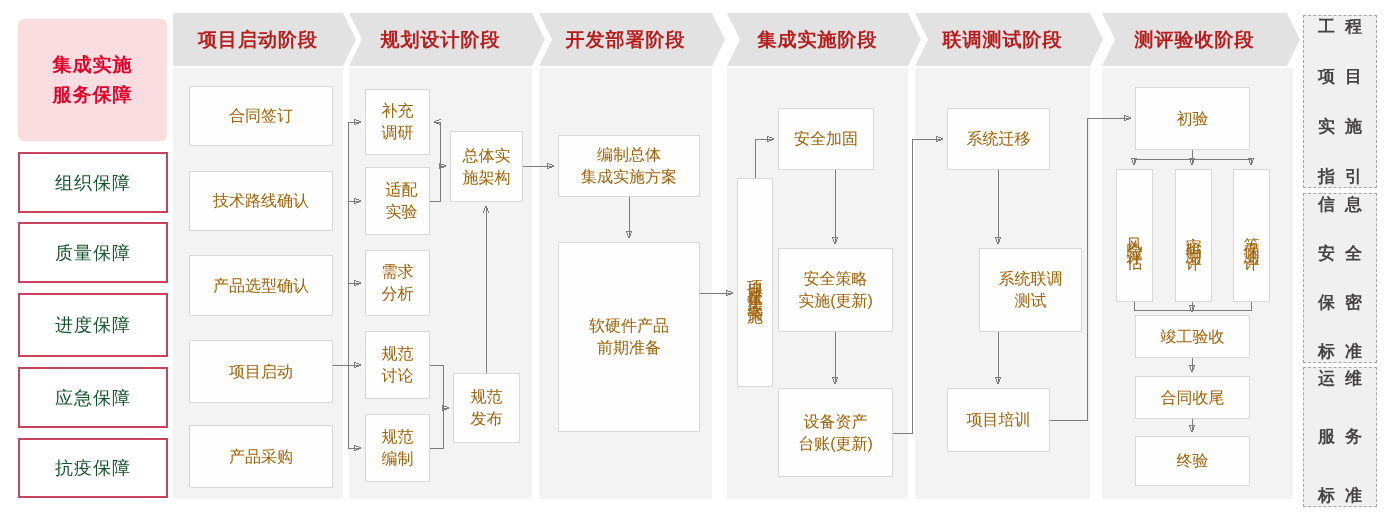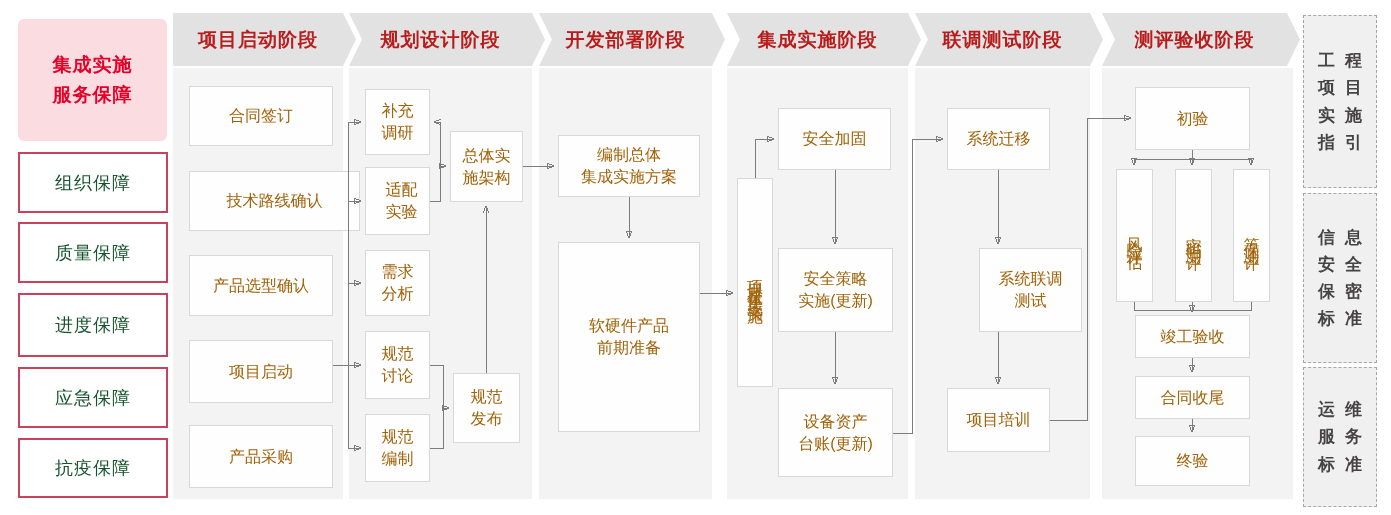--- a/index.html
+++ b/index.html
@@ -35,21 +35,21 @@
     font-size:16px;display:flex;align-items:center;justify-content:center;text-align:center;
     white-space:pre-line;line-height:1.35;box-sizing:border-box;
   }
   .vbox{
     writing-mode:vertical-lr;letter-spacing:6px;line-height:1;white-space:normal;
   }
   .vbox-long{letter-spacing:4px;}
   
   .sbox{
     position:absolute;left:1303px;width:74px;background:#f1f0f0;border:1px dashed #a9a7a7;
-    display:flex;flex-direction:column;align-items:center;justify-content:center;gap:6px;
+    display:flex;flex-direction:column;align-items:center;justify-content:space-between;gap:6px;
     box-sizing:border-box;
   }
   .srow{
     color:#454343;font-size:17px;font-weight:bold;letter-spacing:10px;margin-right:-10px;
     line-height:1.25;white-space:nowrap;
   }
   
   .wires{position:absolute;left:0;top:0;pointer-events:none;}
   .wires path{stroke:#7c7c7c;stroke-width:1;fill:none;shape-rendering:crispEdges;}
 </style>
@@ -74,21 +74,21 @@
   <div class="col-bg" style="left:1102px;width:191px;"></div>
 
   <div class="banner first" style="left:173px;width:183px;">项目启动阶段</div>
   <div class="banner" style="left:349px;width:196px;">规划设计阶段</div>
   <div class="banner" style="left:539px;width:186px;">开发部署阶段</div>
   <div class="banner" style="left:727px;width:194px;">集成实施阶段</div>
   <div class="banner" style="left:915px;width:188px;">联调测试阶段</div>
   <div class="banner" style="left:1102px;width:198px;">测评验收阶段</div>
 
   <div class="fbox" style="left:189px;top:86px;width:144px;height:60px;">合同签订</div>
-  <div class="fbox" style="left:189px;top:171px;width:171px;height:60px;">技术路线确认</div>
+  <div class="fbox" style="left:189px;top:171px;width:144px;height:60px;">技术路线确认</div>
   <div class="fbox" style="left:189px;top:255px;width:144px;height:61px;">产品选型确认</div>
   <div class="fbox" style="left:189px;top:340px;width:144px;height:63px;">项目启动</div>
   <div class="fbox" style="left:189px;top:425px;width:144px;height:63px;">产品采购</div>
 
   <div class="fbox" style="left:365px;top:89px;width:65px;height:66px;">补充
 调研</div>
   <div class="fbox" style="left:365px;top:167px;width:65px;height:68px;padding-left:8px;">适配
 实验</div>
   <div class="fbox" style="left:365px;top:250px;width:65px;height:66px;">需求
 分析</div>
@@ -100,21 +100,21 @@
 施架构</div>
   <div class="fbox" style="left:453px;top:373px;width:67px;height:70px;">规范
 发布</div>
 
   <div class="fbox" style="left:558px;top:135px;width:142px;height:62px;">编制总体
 集成实施方案</div>
   <div class="fbox" style="left:558px;top:242px;width:142px;height:190px;">软硬件产品
 前期准备</div>
 
   <div class="fbox vbox vbox-long" style="left:737px;top:178px;width:36px;height:209px;">项目整体集成实施</div>
-  <div class="fbox" style="left:778px;top:108px;width:113px;height:62px;">安全加固</div>
+  <div class="fbox" style="left:778px;top:108px;width:96px;height:62px;">安全加固</div>
   <div class="fbox" style="left:778px;top:248px;width:115px;height:84px;">安全策略
 实施(更新)</div>
   <div class="fbox" style="left:778px;top:388px;width:115px;height:89px;">设备资产
 台账(更新)</div>
 
   <div class="fbox" style="left:947px;top:108px;width:103px;height:62px;">系统迁移</div>
   <div class="fbox" style="left:947px;top:248px;width:103px;height:84px;margin-left:32px;">系统联调
 测试</div>
   <div class="fbox" style="left:947px;top:388px;width:103px;height:64px;">项目培训</div>
 

